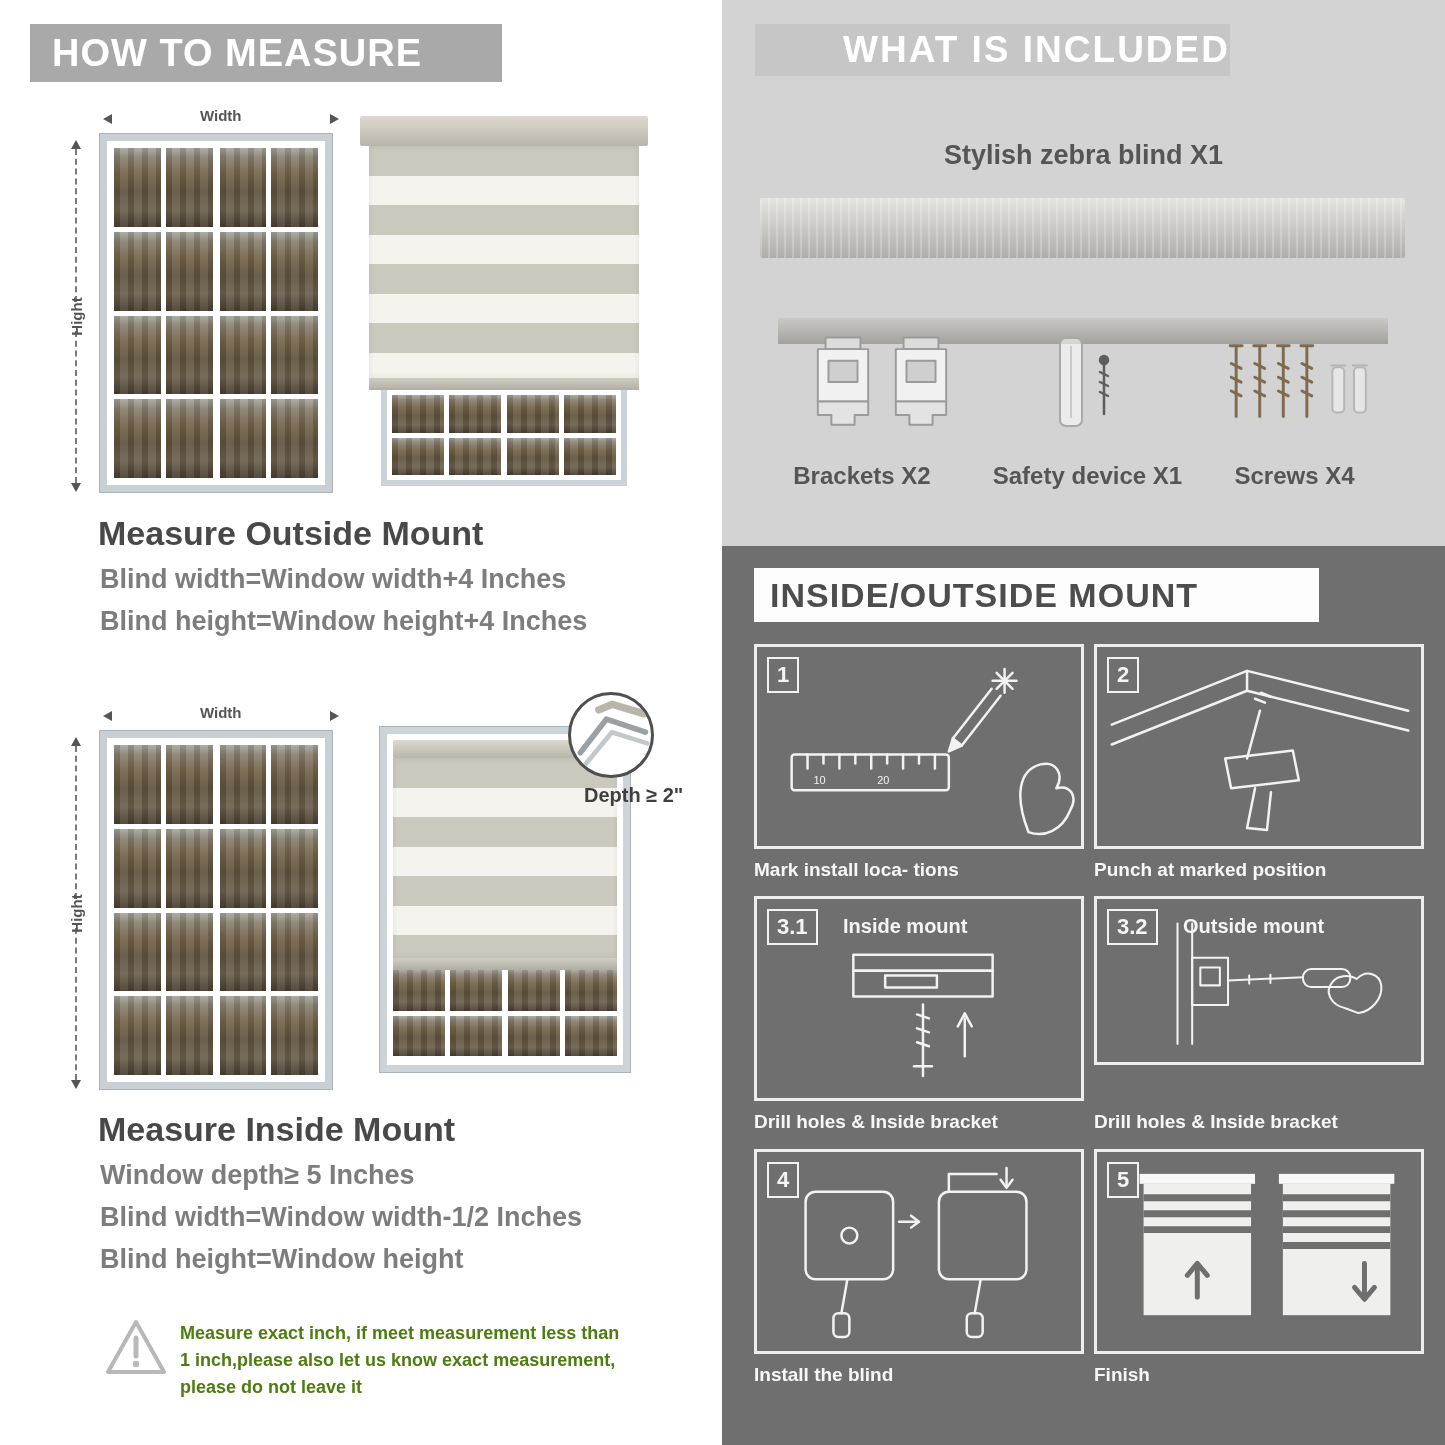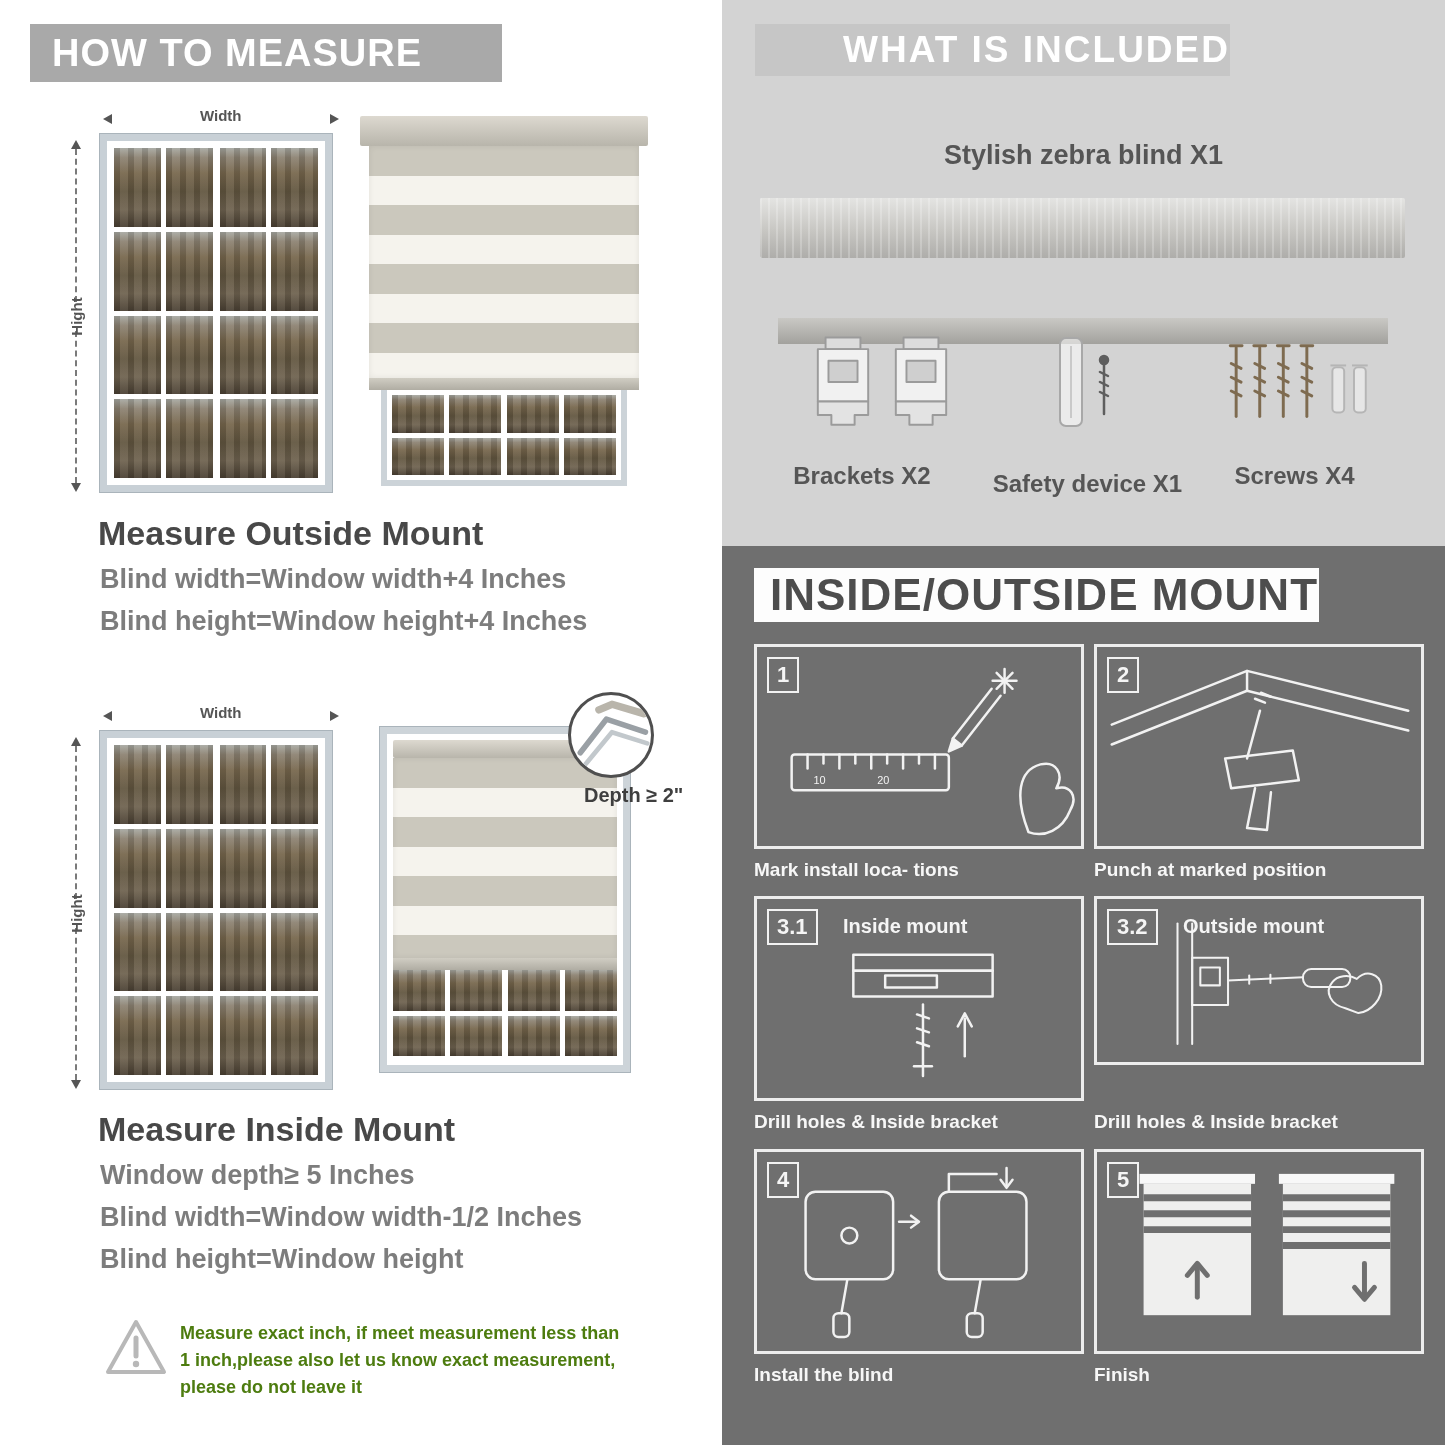--- a/index.html
+++ b/index.html
@@ -51,21 +51,21 @@
   .panel-light { background:#d3d3d3; }
   .hdr-light { background:#c6c6c6; color:#fff; font-weight:bold; font-size:37px; line-height:52px; padding-left:20px; letter-spacing:2px;text-align:right; }
   .product-lbl { font-size:27px; font-weight:bold; color:#555; text-align:center; }
   .rail-top { background:linear-gradient(180deg,#e4e4e2,#c7c6c2 55%,#aeadaa); border-radius:2px; position:relative; }
   .rail-top::after { content:""; position:absolute; inset:0; background:repeating-linear-gradient(90deg, rgba(255,255,255,0.22) 0 2px, transparent 2px 8px); }
   .rail-bottom { background:linear-gradient(180deg,#c9c8c4,#a2a19d); position:relative; }
   .item-lbl { font-size:24px; font-weight:bold; color:#555; text-align:center; }
 
   
   .panel-dark { background:#6f6f6f; }
-  .hdr-dark { background:#fdfdfd; color:#4d4d4d; font-weight:bold; font-size:44px; line-height:54px; padding-left:16px; letter-spacing:1px; }
+  .hdr-dark { background:#fdfdfd; color:#4d4d4d; font-weight:bold; font-size:34px; line-height:54px; padding-left:16px; letter-spacing:1px; }
   .step { border:3px solid #ededed; position:absolute; }
   .step svg { position:absolute; inset:0; width:100%; height:100%; }
   .numbox { position:absolute; top:10px; left:10px; border:2.5px solid #f2f2f2; color:#f5f5f5; font-weight:bold; font-size:22px; line-height:1; padding:5px 8px; background:transparent; z-index:2; }
   .steplbl { position:absolute; top:16px; left:72px; color:#f5f5f5; font-weight:bold; font-size:20px; z-index:2; }
   .caption { position:absolute; color:#f7f7f7; font-weight:bold; font-size:19px; }
 </style>
 </head>
 <body>
 
 <div class="page">
@@ -293,21 +293,21 @@
         <g stroke="#b5b5b5" stroke-width="2" fill="rgba(240,240,240,0.65)">
           <rect x="112" y="34" width="12" height="46" rx="4"></rect>
           <rect x="134" y="34" width="12" height="46" rx="4"></rect>
           <line x1="110" y1="32" x2="126" y2="32"></line>
             <line x1="132" y1="32" x2="148" y2="32"></line>
         </g>
       </svg>
     </div>
 
     <div class="abs item-lbl" style="left:40px;top:462px;width:200px;">Brackets X2</div>
-    <div class="abs item-lbl" style="left:268px;top:462px;width:195px;margin-top:8px;">Safety device X1</div>
+    <div class="abs item-lbl" style="left:268px;top:462px;width:195px;">Safety device X1</div>
     <div class="abs item-lbl" style="left:500px;top:462px;width:145px;">Screws X4</div>
   </div>
 
   <div class="abs panel-dark" style="left:722px;top:546px;width:723px;height:899px;">
 
     <div class="abs hdr-dark" style="left:32px;top:22px;width:565px;height:54px;">INSIDE/OUTSIDE MOUNT</div>
 
     <div class="step" style="left:32px;top:98px;width:330px;height:205px;">
       <span class="numbox">1</span>
       <svg viewBox="0 0 324 200">

